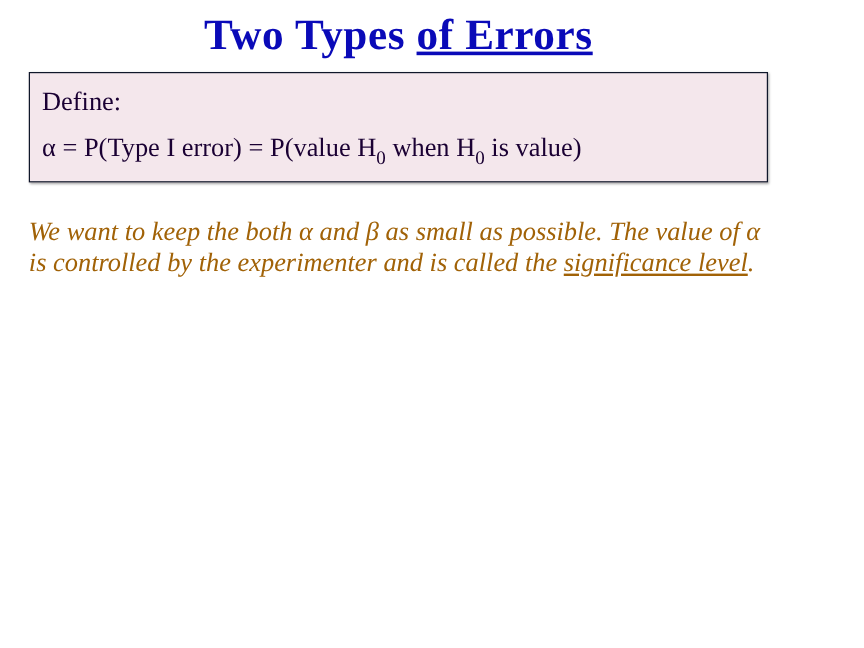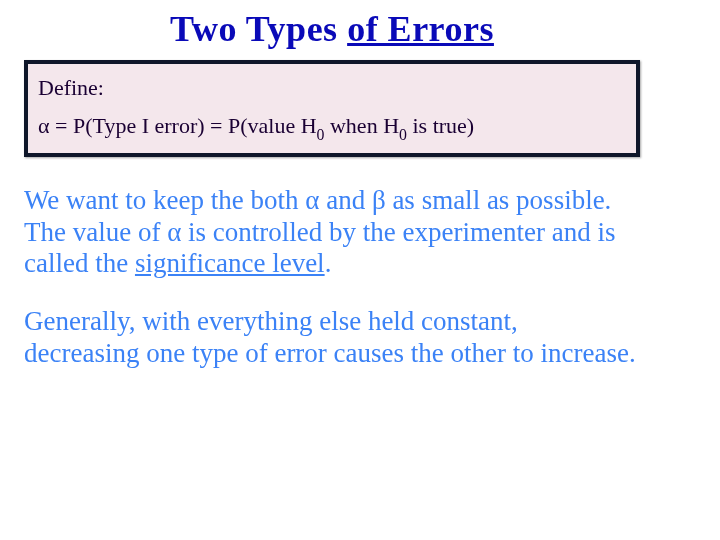--- a/index.html
+++ b/index.html
@@ -25,21 +25,21 @@
     color: #0a0ab8;
     padding-left: 70px;
     padding-right: 70px;
     letter-spacing: 0.5px;
   }
   .title .uline {
     text-decoration: underline;
   }
   .box {
     margin-top: 10px;
-    border: 4px solid #0f172a;
+    border: 1px solid #0f172a;
     background: #f4e7ec;
     padding: 6px 10px 8px 10px;
     box-shadow: 1px 1px 2px rgba(0,0,0,0.35);
   }
   .box .line {
     font-size: 22px;
     color: #1a0033;
     margin: 4px 0 10px 0;
     line-height: 1.25;
   }
@@ -47,23 +47,24 @@
     margin-bottom: 2px;
   }
   .sub {
     font-size: 0.72em;
     vertical-align: sub;
     position: relative;
     top: 0.15em;
   }
   .body-text {
     margin-top: 28px;
-    font-size: 27px;
+    font-size: 22px;
     line-height: 1.18;
-    color: #3b82f6;
+    color: #a16207;
+    font-style: italic;
   }
   .body-text p {
     margin: 0 0 26px 0;
   }
   .ul {
     text-decoration: underline;
   }
   .greek {
     font-family: "Symbol", "Times New Roman", serif;
   }
@@ -74,25 +75,24 @@
 <div class="slide">
 
   <div class="title">
     <span>Two Types </span><span class="uline">of Errors</span>
   </div>
 
   <div class="box">
     <div class="line">Define:</div>
 
     <div class="line">
-      <span class="greek">α</span><span> = P(Type I error) = P(value H</span><span class="sub">0</span><span> when H</span><span class="sub">0</span><span> is true)</span>
+      <span class="greek">α</span><span> = P(Type I error) = P(value H</span><span class="sub">0</span><span> when H</span><span class="sub">0</span><span> is value)</span>
     </div>
 
   </div>
 
   <div class="body-text">
     <p>
       <span>We want to keep the both </span><span class="greek">α</span><span> and </span><span class="greek">β</span><span> as small as possible. The value of </span><span class="greek">α</span><span> is controlled by the experimenter and is called the </span><span class="ul">significance level</span><span>.</span>
     </p>
-    <p>Generally, with everything else held constant, decreasing one type of error causes the other to increase.</p>
   </div>
 
 </div>
 
 </body></html>

